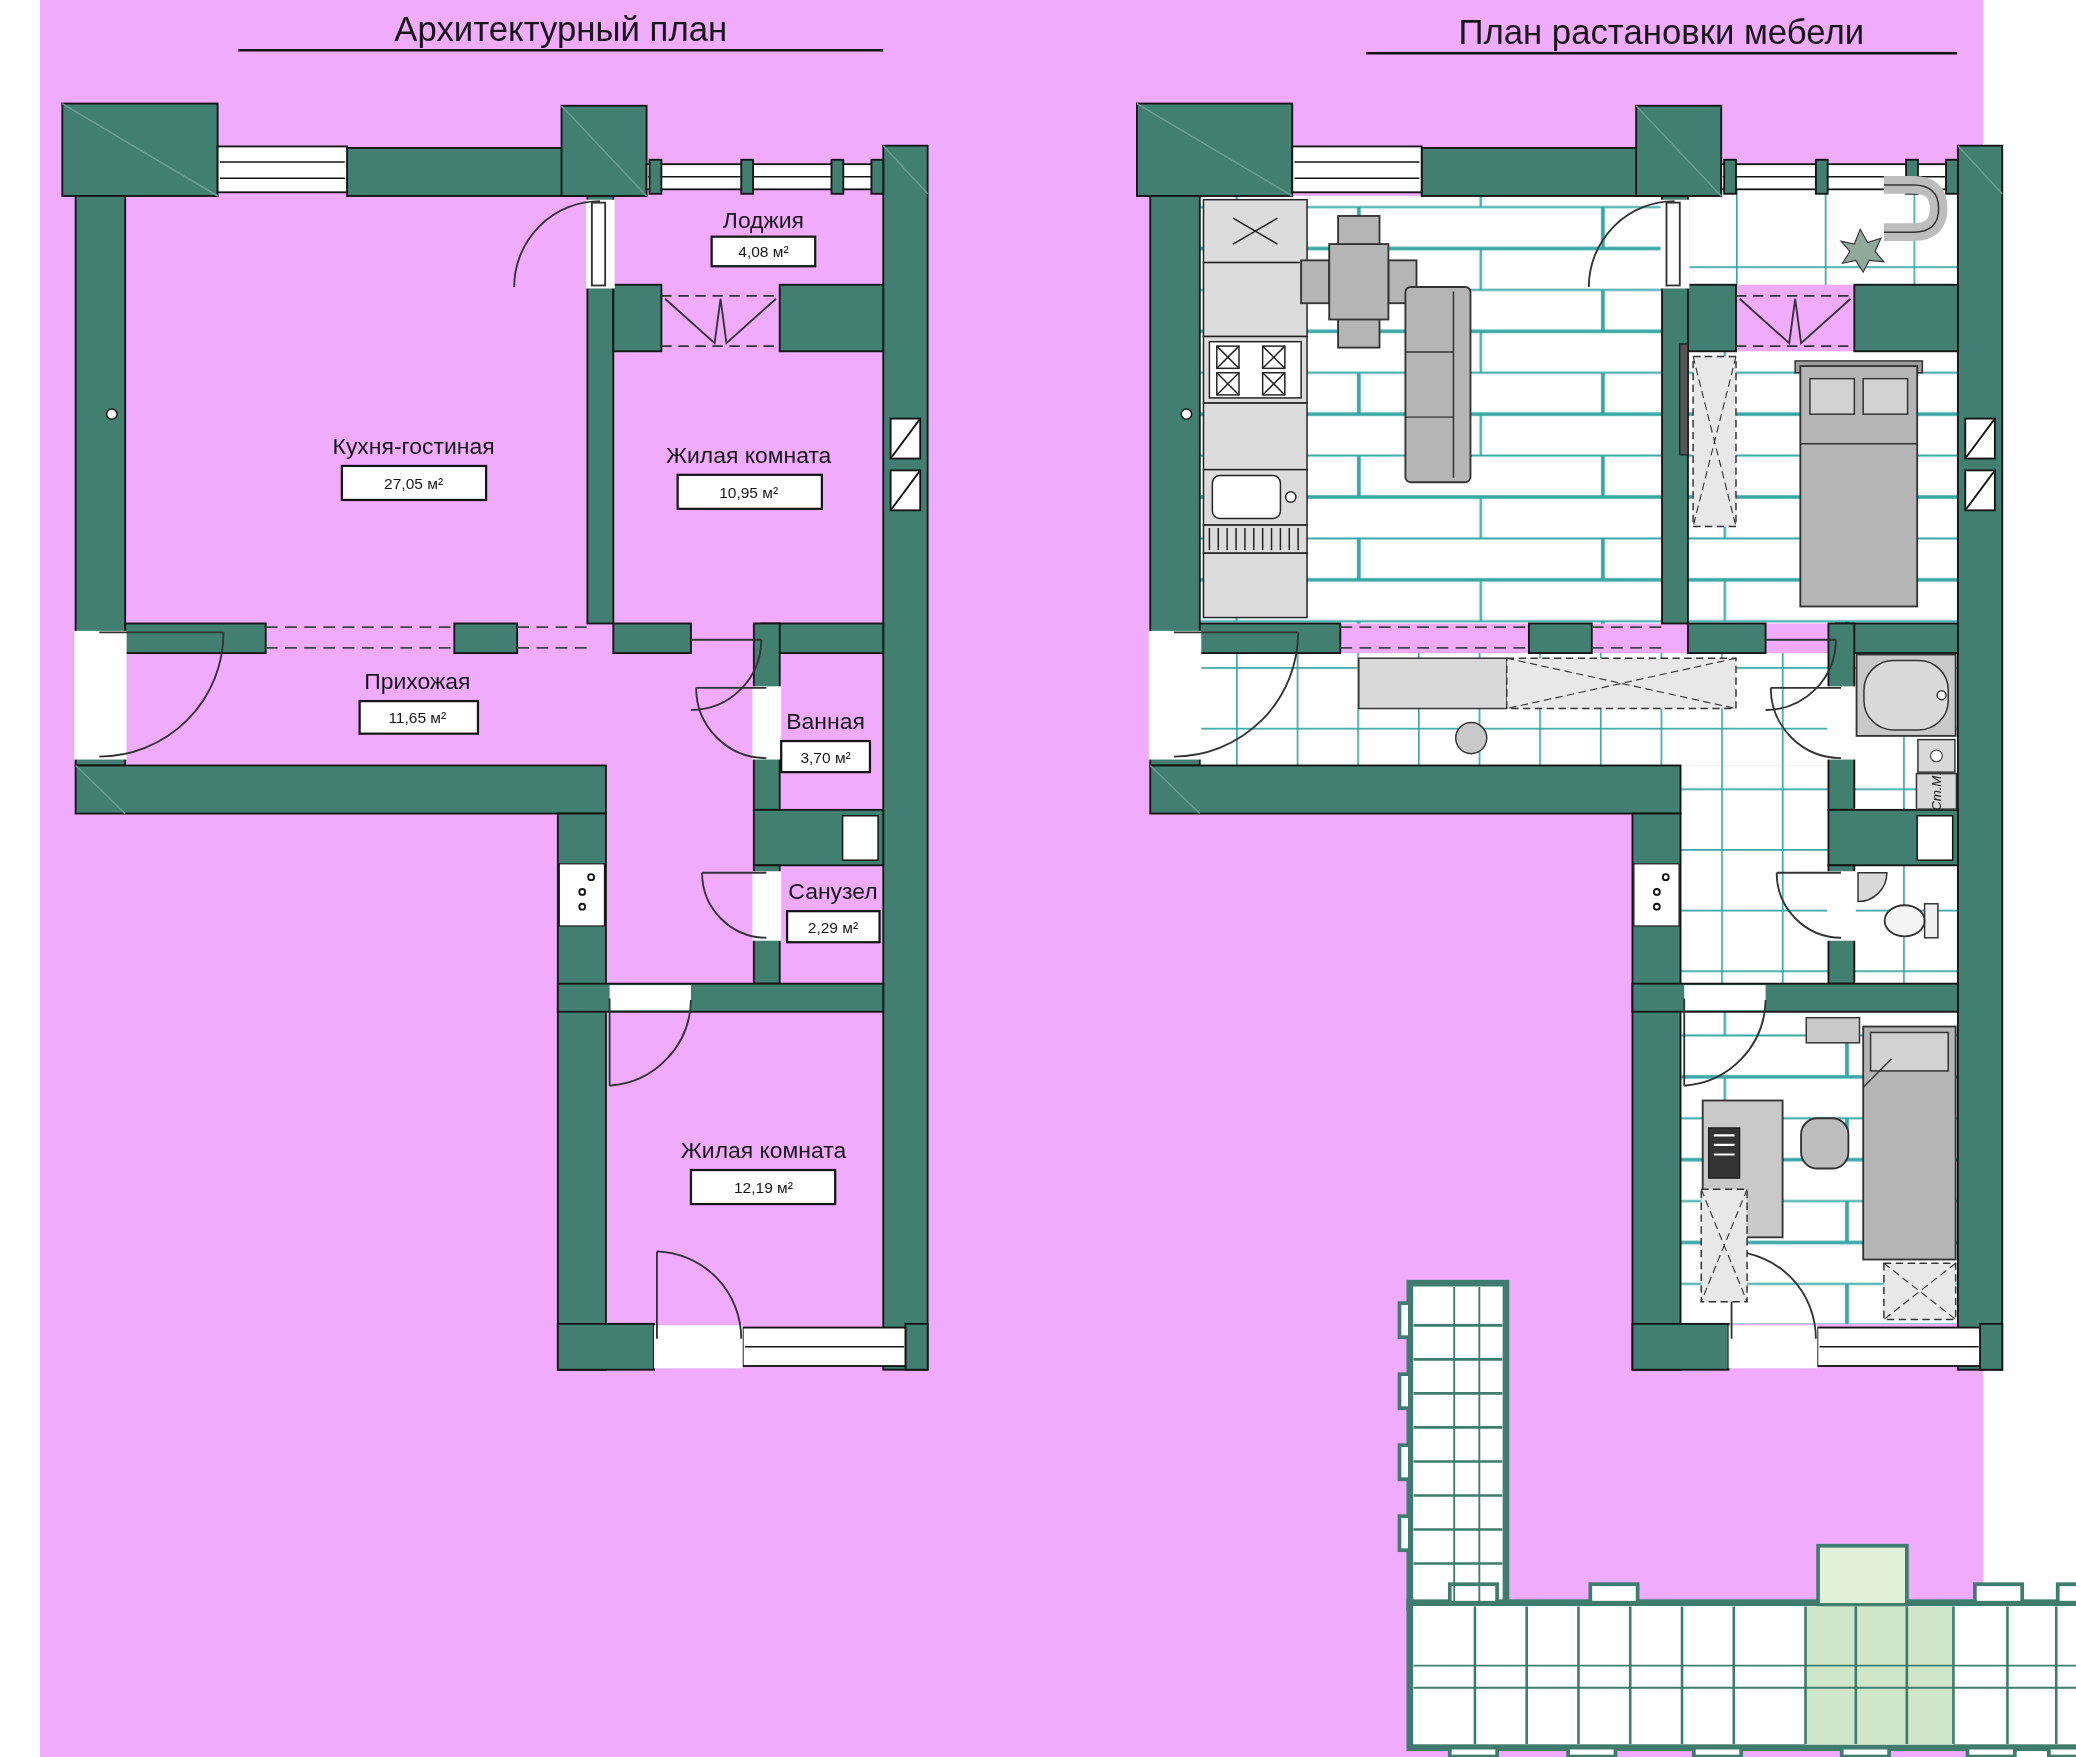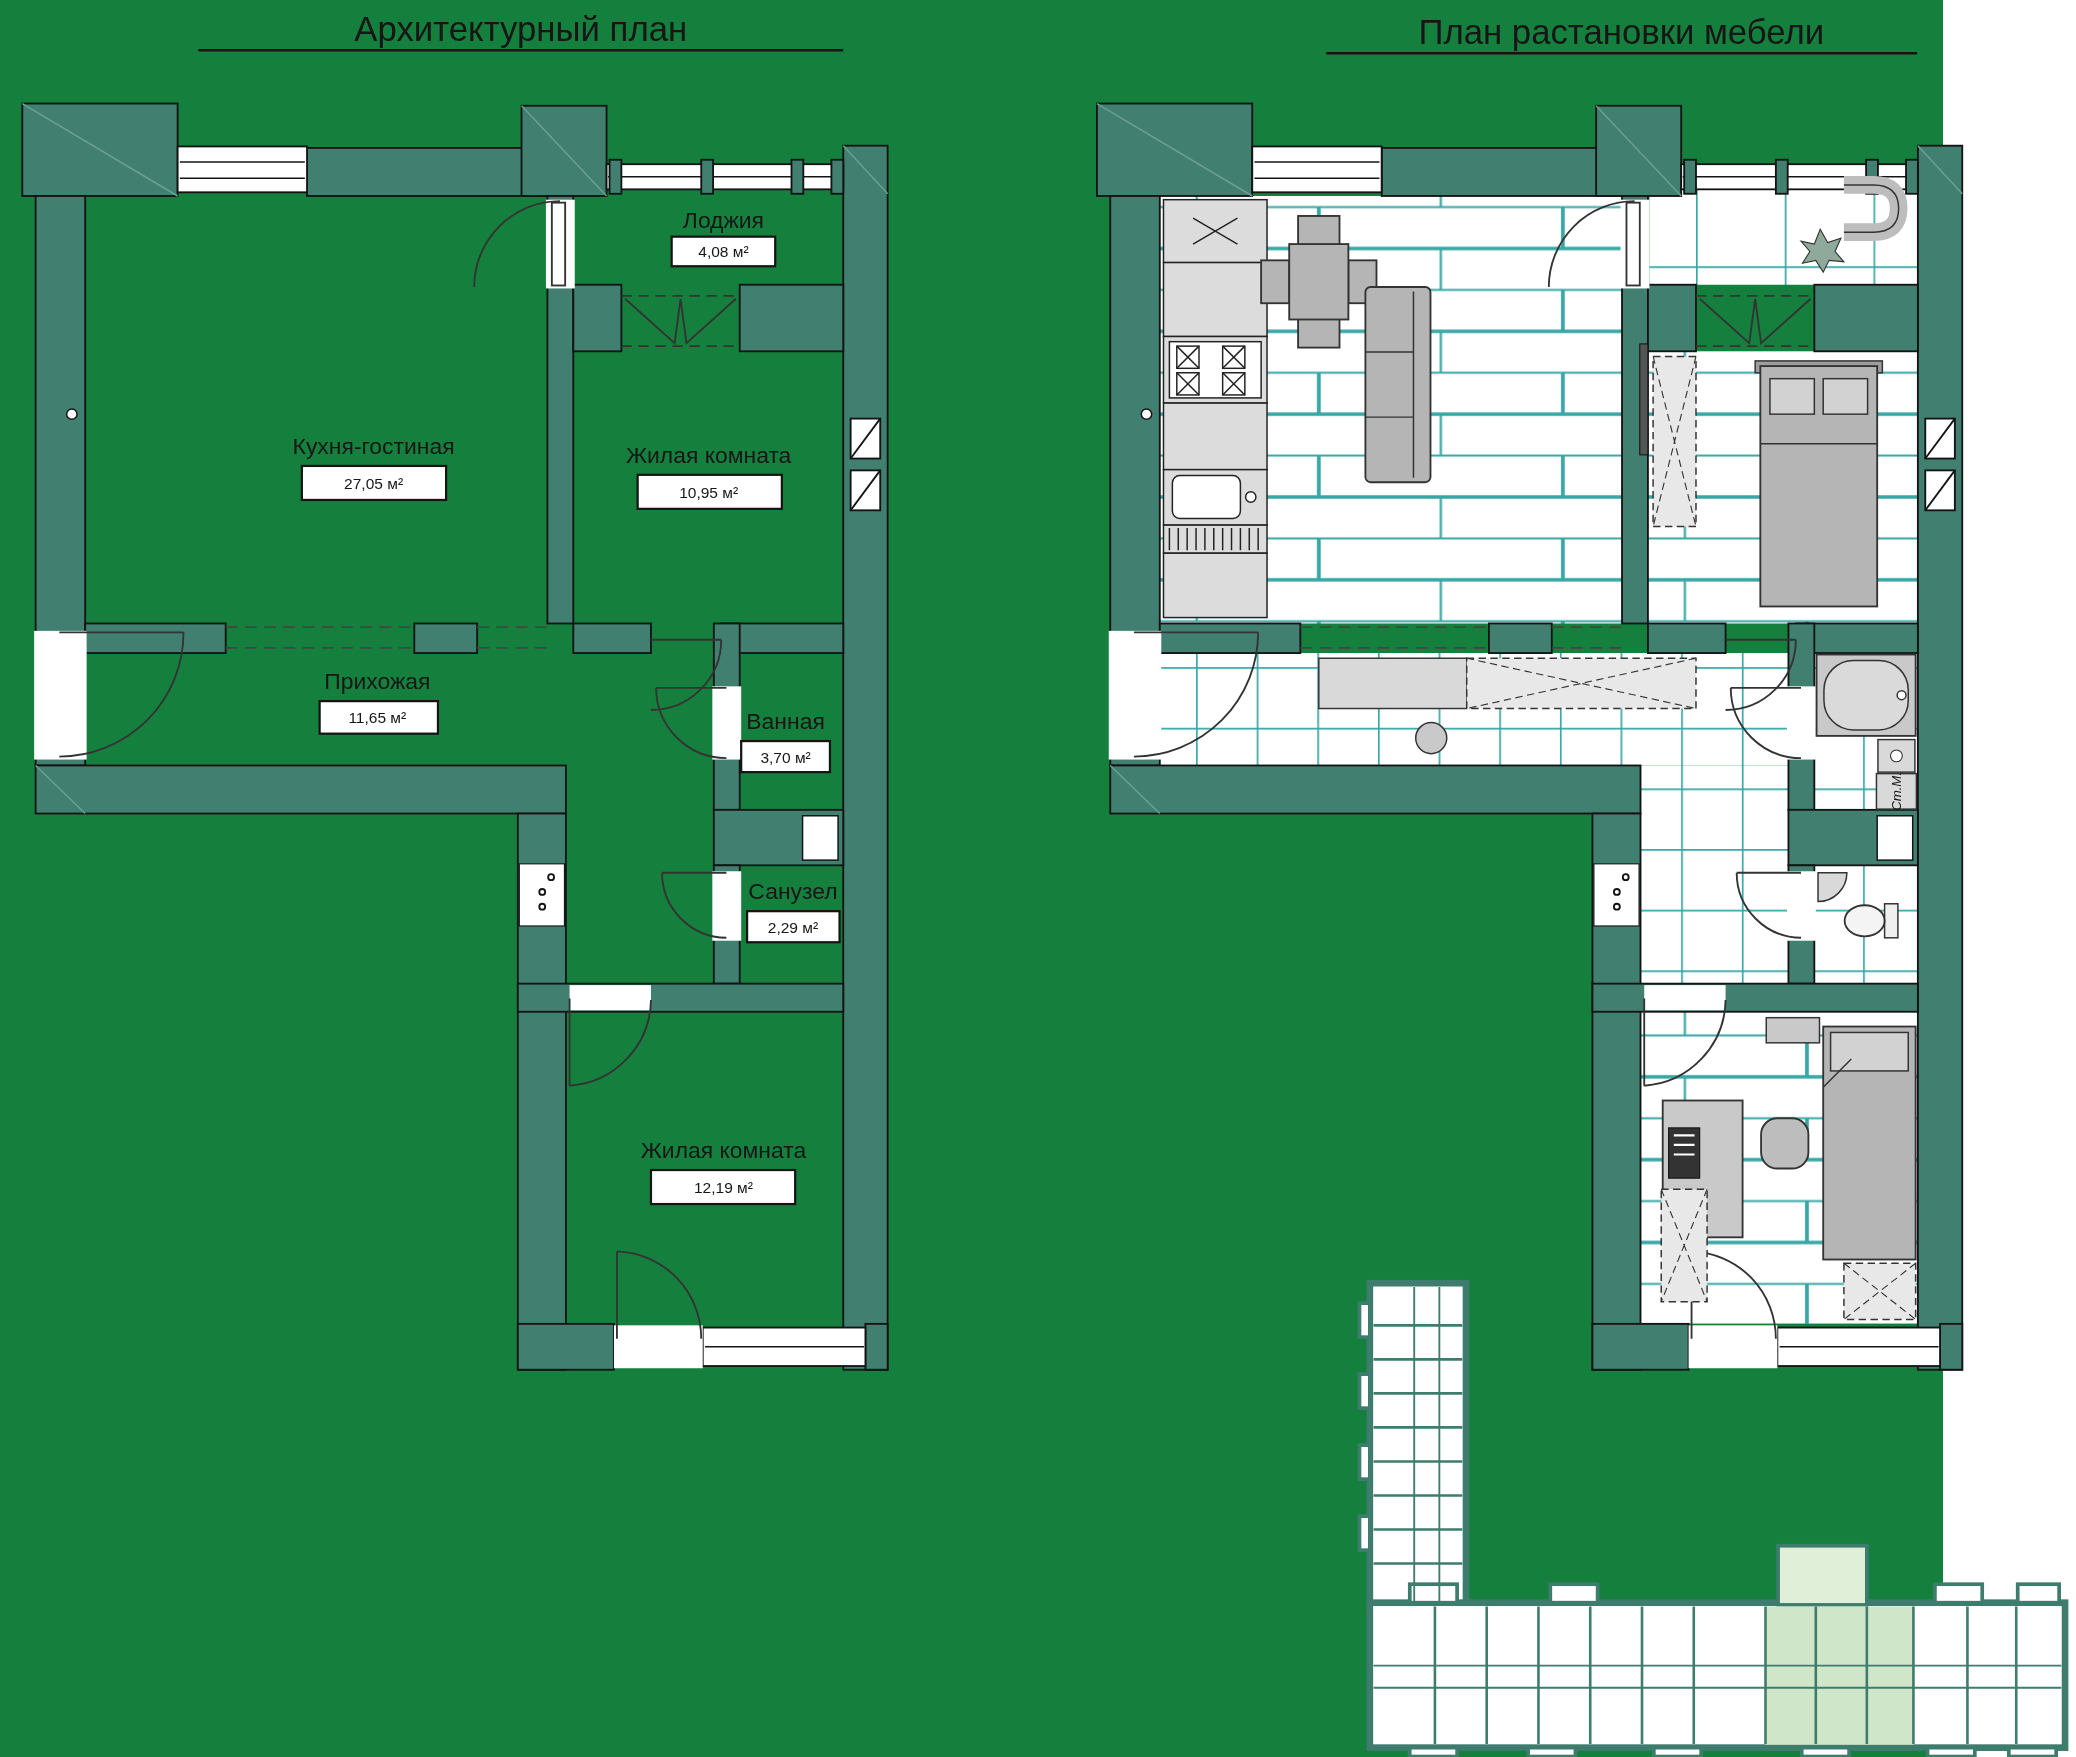--- a/index.html
+++ b/index.html
@@ -1,17 +1,17 @@
 <!DOCTYPE html>
 <html style="font-size:12px"><head>
 <meta charset="utf-8">
 <style>
   html,body{margin:0;padding:0;background:#ffffff;}
-  #stage{position:relative;width:1943px;height:1758px;background:#15803d;
-         font-family:"Liberation Sans", sans-serif;}
+  #stage{position:relative;width:1943px;height:1758px;background:#f0abfc;
+         font-family:"Liberation Sans", sans-serif;margin-left:40px;}
   svg text{font-family:"Liberation Sans", sans-serif;fill:#161616;}
   .room-name{font-size:31px;}
   .room-area{font-size:21px;}
   .plan-title{font-size:47px;}
   .stm-label{font-size:18px;font-style:italic;}
 </style>
 </head>
 <body>
 
 <div id="stage">

